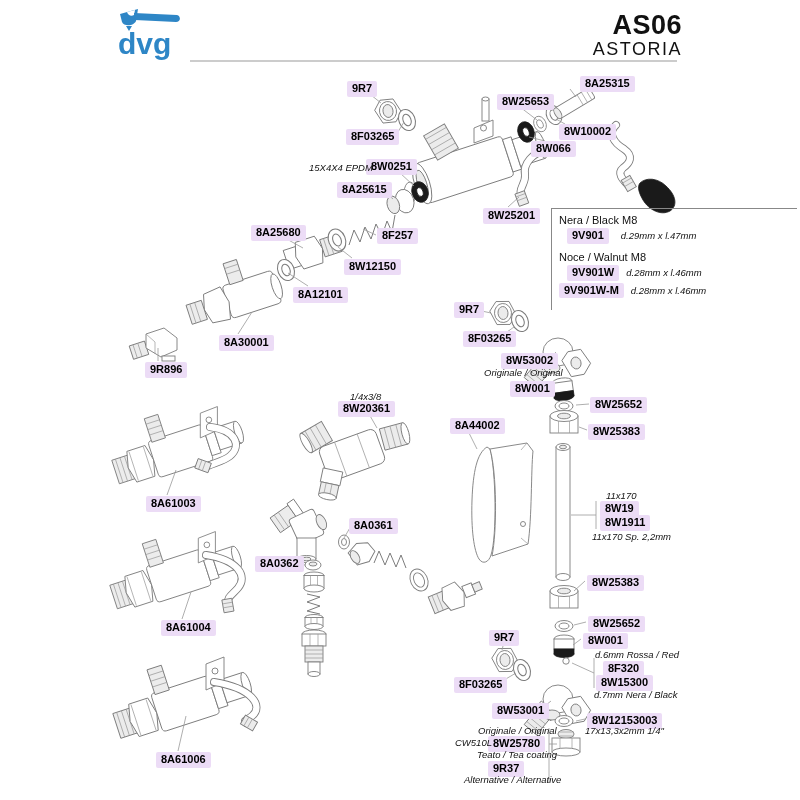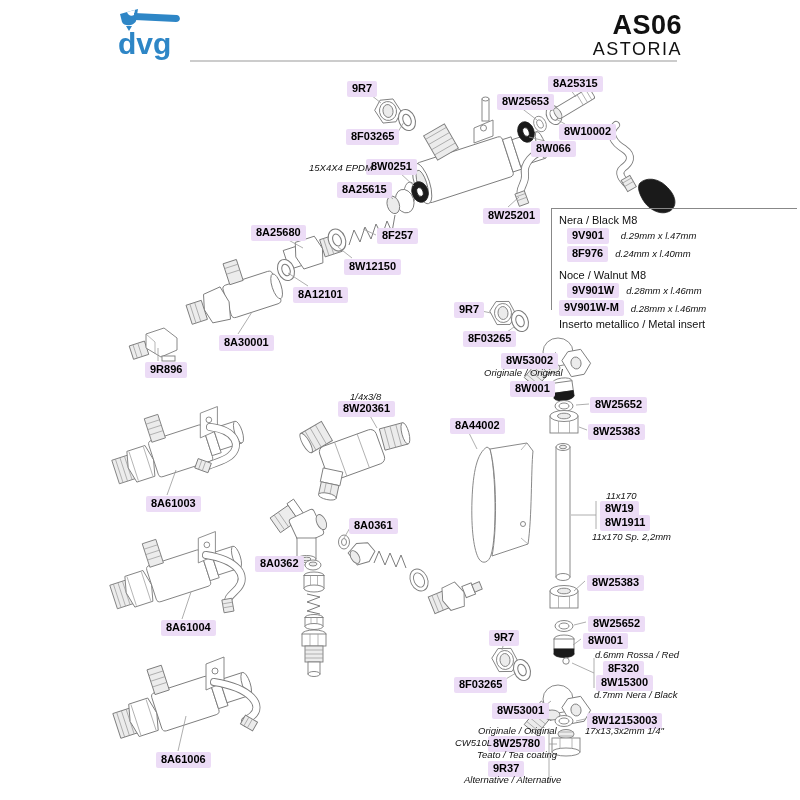--- a/index.html
+++ b/index.html
@@ -441,21 +441,21 @@
     </g>
   </svg>
 
   <div id="labels">
       <div class="plabel abs" style="left: 347px; top: 81px;">9R7</div>
       <div class="plabel abs" style="left: 346px; top: 129px;">8F03265</div>
       <div class="plabel abs" style="left: 366px; top: 159px;">8W0251</div>
       <div class="plabel abs" style="left: 337px; top: 182px;">8A25615</div>
       <div class="plabel abs" style="left: 377px; top: 228px;">8F257</div>
       <div class="plabel abs" style="left: 497px; top: 94px;">8W25653</div>
-      <div class="plabel abs" style="left: 548px; top: 76px;">8A25315</div>
+      <div class="plabel abs" style="left: 580px; top: 76px;">8A25315</div>
       <div class="plabel abs" style="left: 559px; top: 124px;">8W10002</div>
       <div class="plabel abs" style="left: 531px; top: 141px;">8W066</div>
       <div class="plabel abs" style="left: 483px; top: 208px;">8W25201</div>
       <div class="plabel abs" style="left: 251px; top: 225px;">8A25680</div>
       <div class="plabel abs" style="left: 344px; top: 259px;">8W12150</div>
       <div class="plabel abs" style="left: 293px; top: 287px;">8A12101</div>
       <div class="plabel abs" style="left: 219px; top: 335px;">8A30001</div>
       <div class="plabel abs" style="left: 145px; top: 362px;">9R896</div>
       <div class="plabel abs" style="left: 454px; top: 302px;">9R7</div>
       <div class="plabel abs" style="left: 463px; top: 331px;">8F03265</div>
@@ -497,30 +497,25 @@
       <div class="pnote abs" style="left: 464px; top: 774px;">Alternative / Alternative</div>
     </div>
 
   <div class="ibox">
     <div id="info-rows">
         <div class="ib-note">Nera / Black M8</div>
         <div class="ib-row" style="margin-left: 8px; gap: 12px;">
           <span class="plabel">9V901</span>
           <span class="ib-desc">d.29mm x l.47mm</span>
         </div>
-        <div class="ib-row" style="margin-left: 8px;">
-          <span class="plabel">8F976</span>
-          <span class="ib-desc">d.24mm x l.40mm</span>
-        </div>
         <div class="ib-note gap">Noce / Walnut M8</div>
         <div class="ib-row" style="margin-left: 8px;">
           <span class="plabel">9V901W</span>
           <span class="ib-desc">d.28mm x l.46mm</span>
         </div>
         <div class="ib-row" style="margin-left: 0px;">
           <span class="plabel">9V901W-M</span>
           <span class="ib-desc">d.28mm x l.46mm</span>
         </div>
-        <div class="ib-note">Inserto metallico /  Metal insert</div>
       </div>
   </div>
 
 </div>
 
 </body></html>

